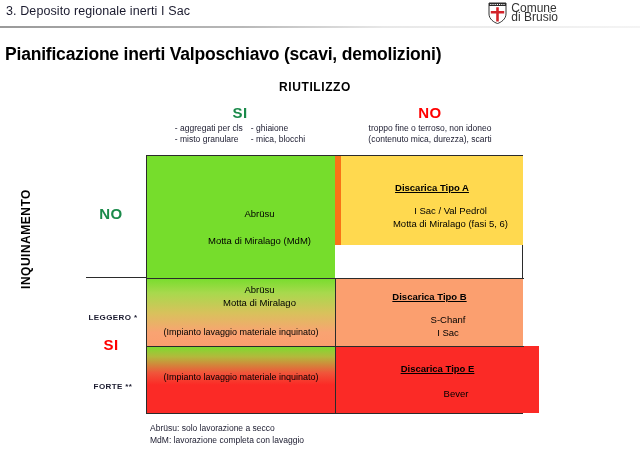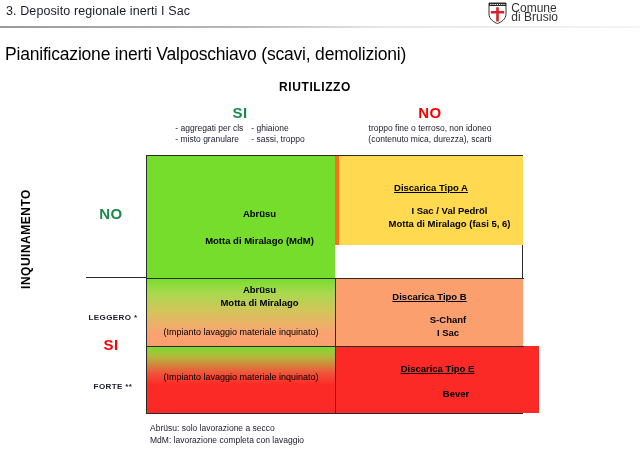--- a/index.html
+++ b/index.html
@@ -52,21 +52,21 @@
     line-height: 9.5px;
     color: #333333;
     white-space: nowrap;
   }
 
   
   #page-title {
     position: absolute;
     left: 5px; top: 44px;
     font-size: 17.5px;
-    font-weight: normal;
+    font-weight: bold;
     color: #000000;
     letter-spacing: -0.2px;
   }
 
   
   #riutilizzo-label {
     position: absolute;
     left: 0; top: 80px;
     width: 640px;
     text-align: center;
@@ -126,33 +126,33 @@
     left: 0; right: 0;
   }
   .cell-title {
     font-size: 9.5px;
     font-weight: bold;
     text-decoration: underline;
     line-height: 13px;
   }
   .cell-line {
     font-size: 9.5px;
-    font-weight: bold;
+    font-weight: normal;
     line-height: 12.5px;
     padding-left: 37px;
   }
   .cell-note {
     font-size: 9px;
     font-weight: normal;
     line-height: 12px;
   }
 
   
   #cell-green      { left: 0;     top: 0;     width: 188px; height: 122px; background: #76dd2c; }
-  #cell-yellow     { left: 188px; top: 0;     width: 188px; height: 89px; background: #ffd94f; border-left: 4px solid #f97316; }
+  #cell-yellow     { left: 188px; top: 0;     width: 188px; height: 89px; background: #ffd94f; border-left: 6px solid #f97316; }
   #cell-grad-light { left: 0;     top: 122px; width: 188px; height: 68px;
                      background: linear-gradient(to bottom, #76dd2c 0%, #a8d94d 22%, #d9c15c 52%, #f9a372 80%, #fb9f6f 100%); }
   #cell-orange     { left: 188px; top: 122px; width: 188px; height: 68px; background: #fb9f6f; border-left: 1px solid #2b2b2b; }
   #cell-grad-red   { left: 0;     top: 190px; width: 188px; height: 67px;
                      background: linear-gradient(to bottom, #79dd2e 0%, #b3b93c 16%, #f0553a 40%, #fb2a26 58%, #fb2a26 100%); }
   #cell-red        { left: 188px; top: 190px; width: 204px; height: 67px; background: #fb2a26; border-left: 1px solid #2b2b2b; }
 
   .hrule {
     position: absolute;
     left: 0; width: 377px; height: 1px;
@@ -247,21 +247,21 @@
 
 <div id="col-si-head" class="col-head">
   <div class="col-head-word si">SI</div>
   <div id="si-sub-wrap">
     <div>
       <div>- aggregati per cls</div>
       <div>- misto granulare</div>
     </div>
     <div>
       <div>- ghiaione</div>
-      <div>- sassi, troppo</div>
+      <div>- mica, blocchi</div>
     </div>
   </div>
 </div>
 
 <div id="col-no-head" class="col-head">
   <div class="col-head-word no">NO</div>
   <div class="col-head-sub">
     <div>troppo fine o terroso, non idoneo</div>
     <div>(contenuto mica, durezza), scarti</div>
   </div>

